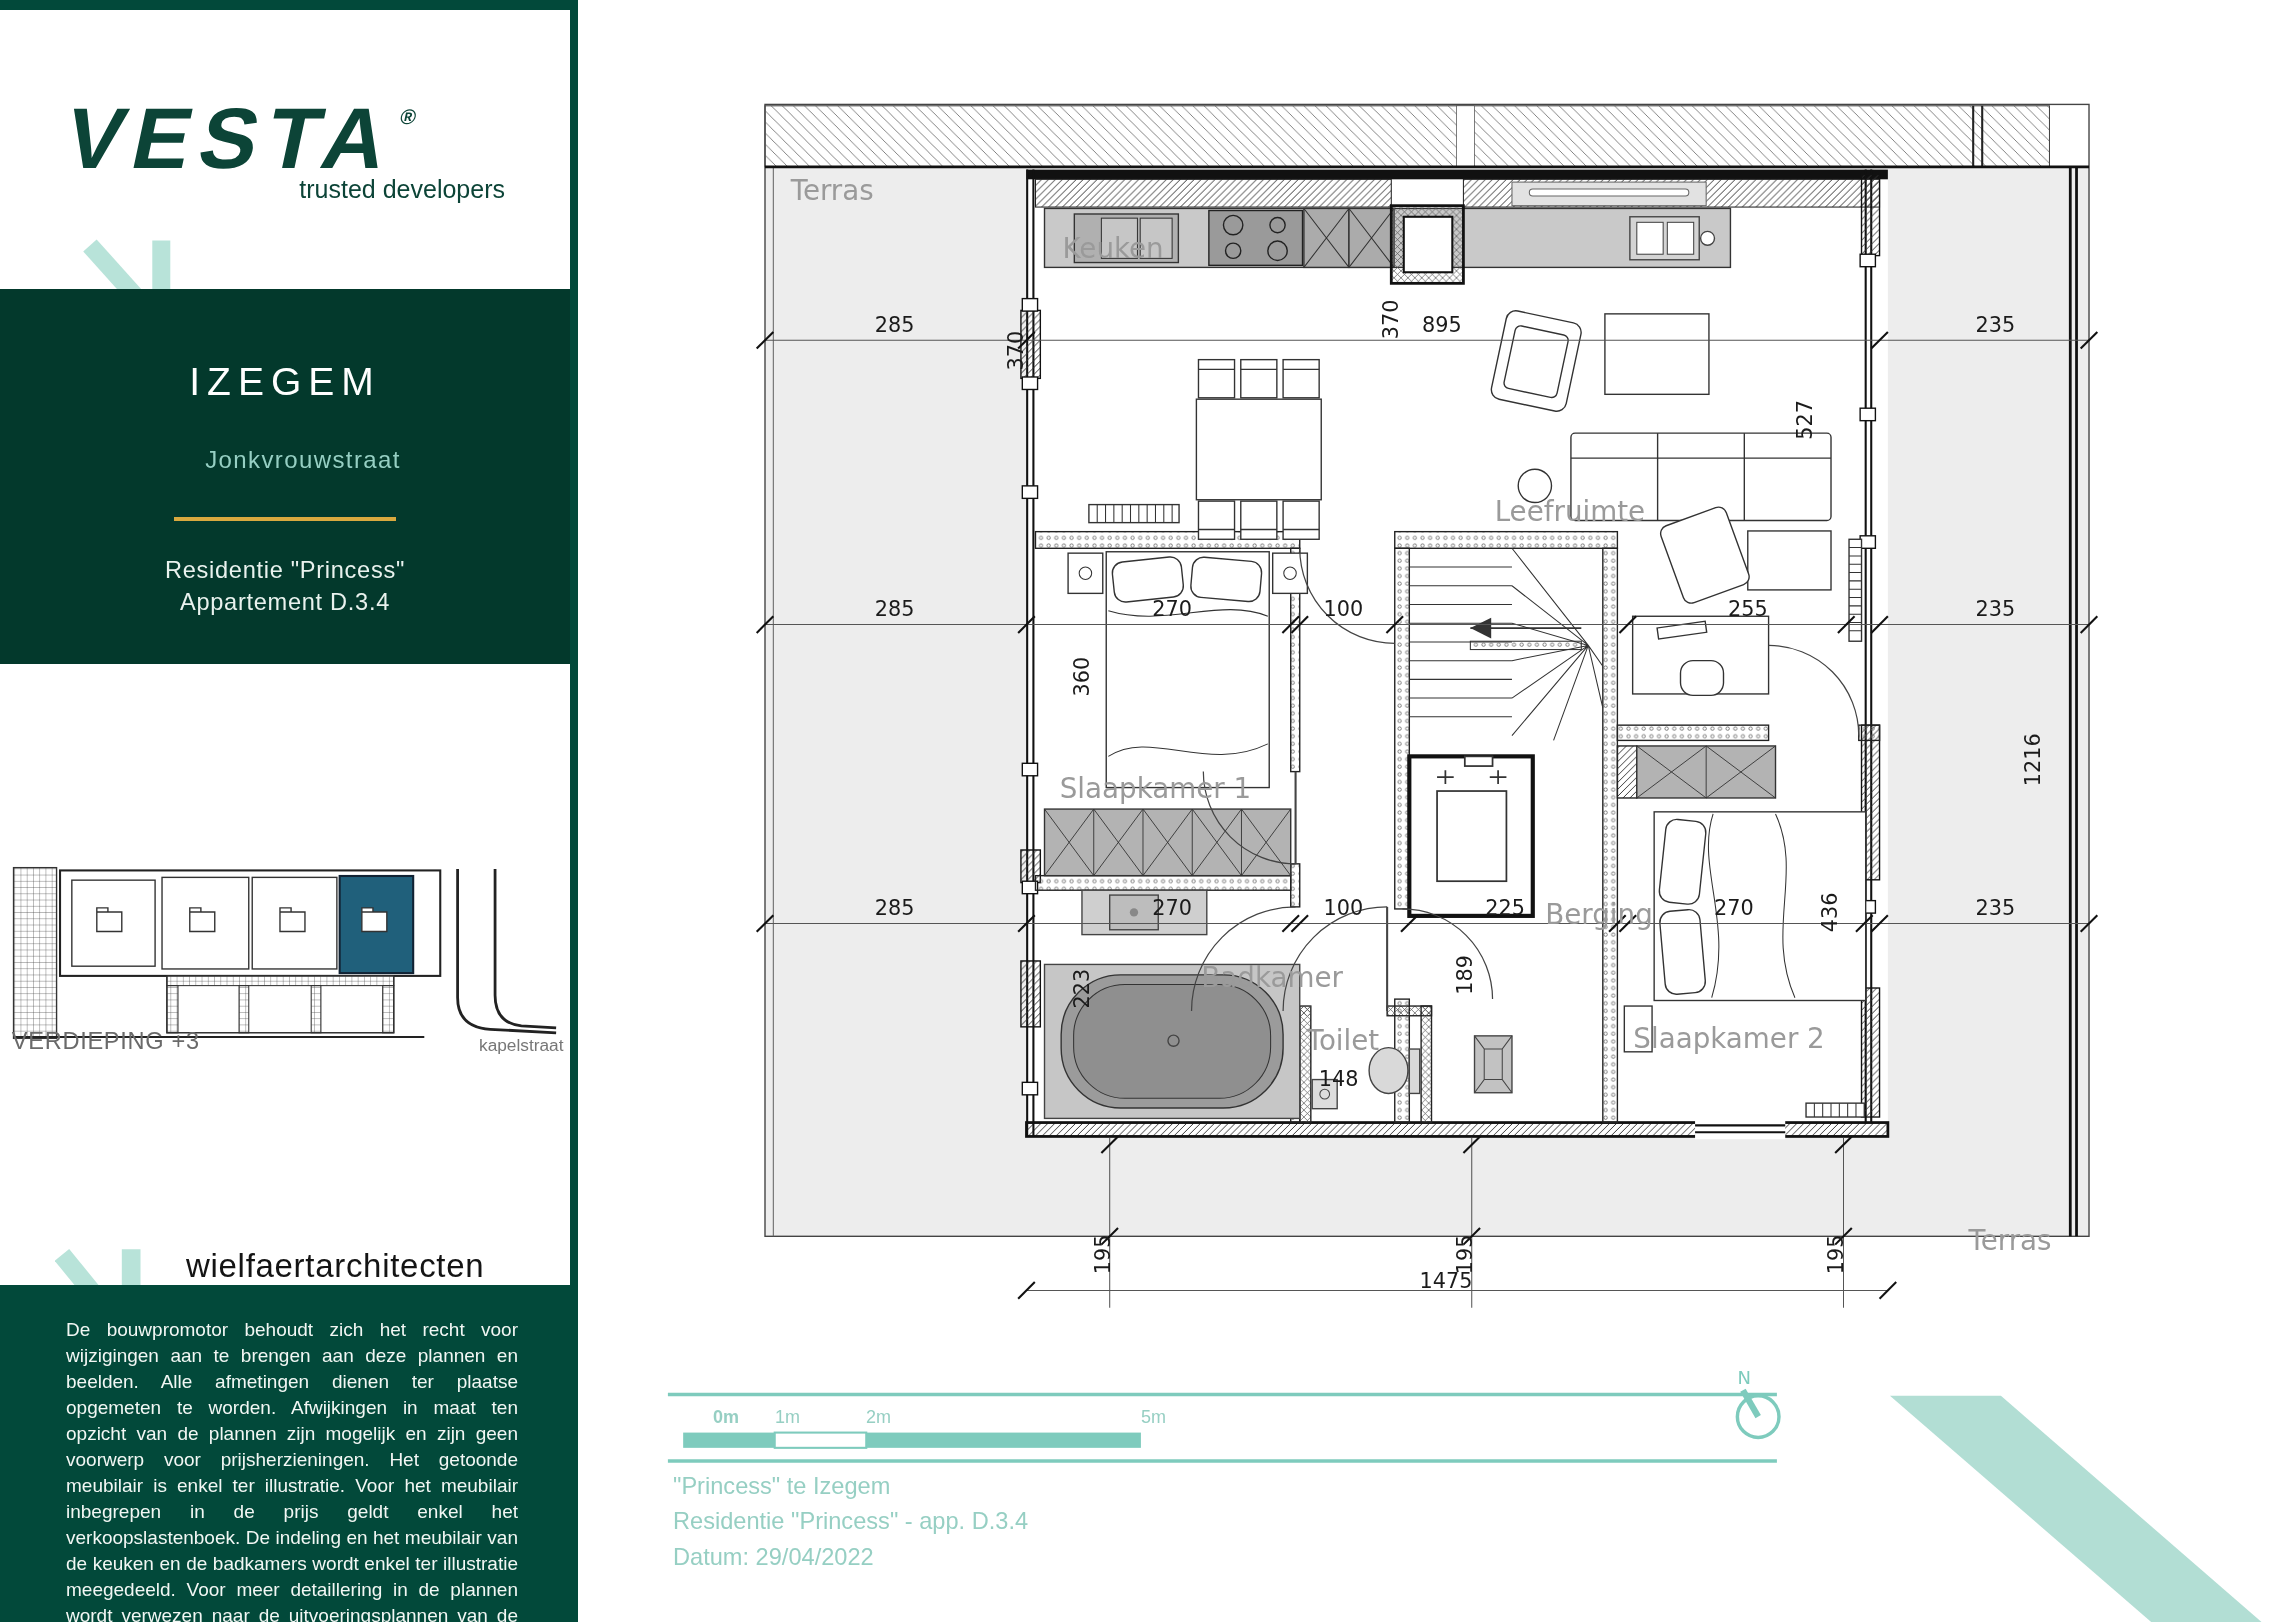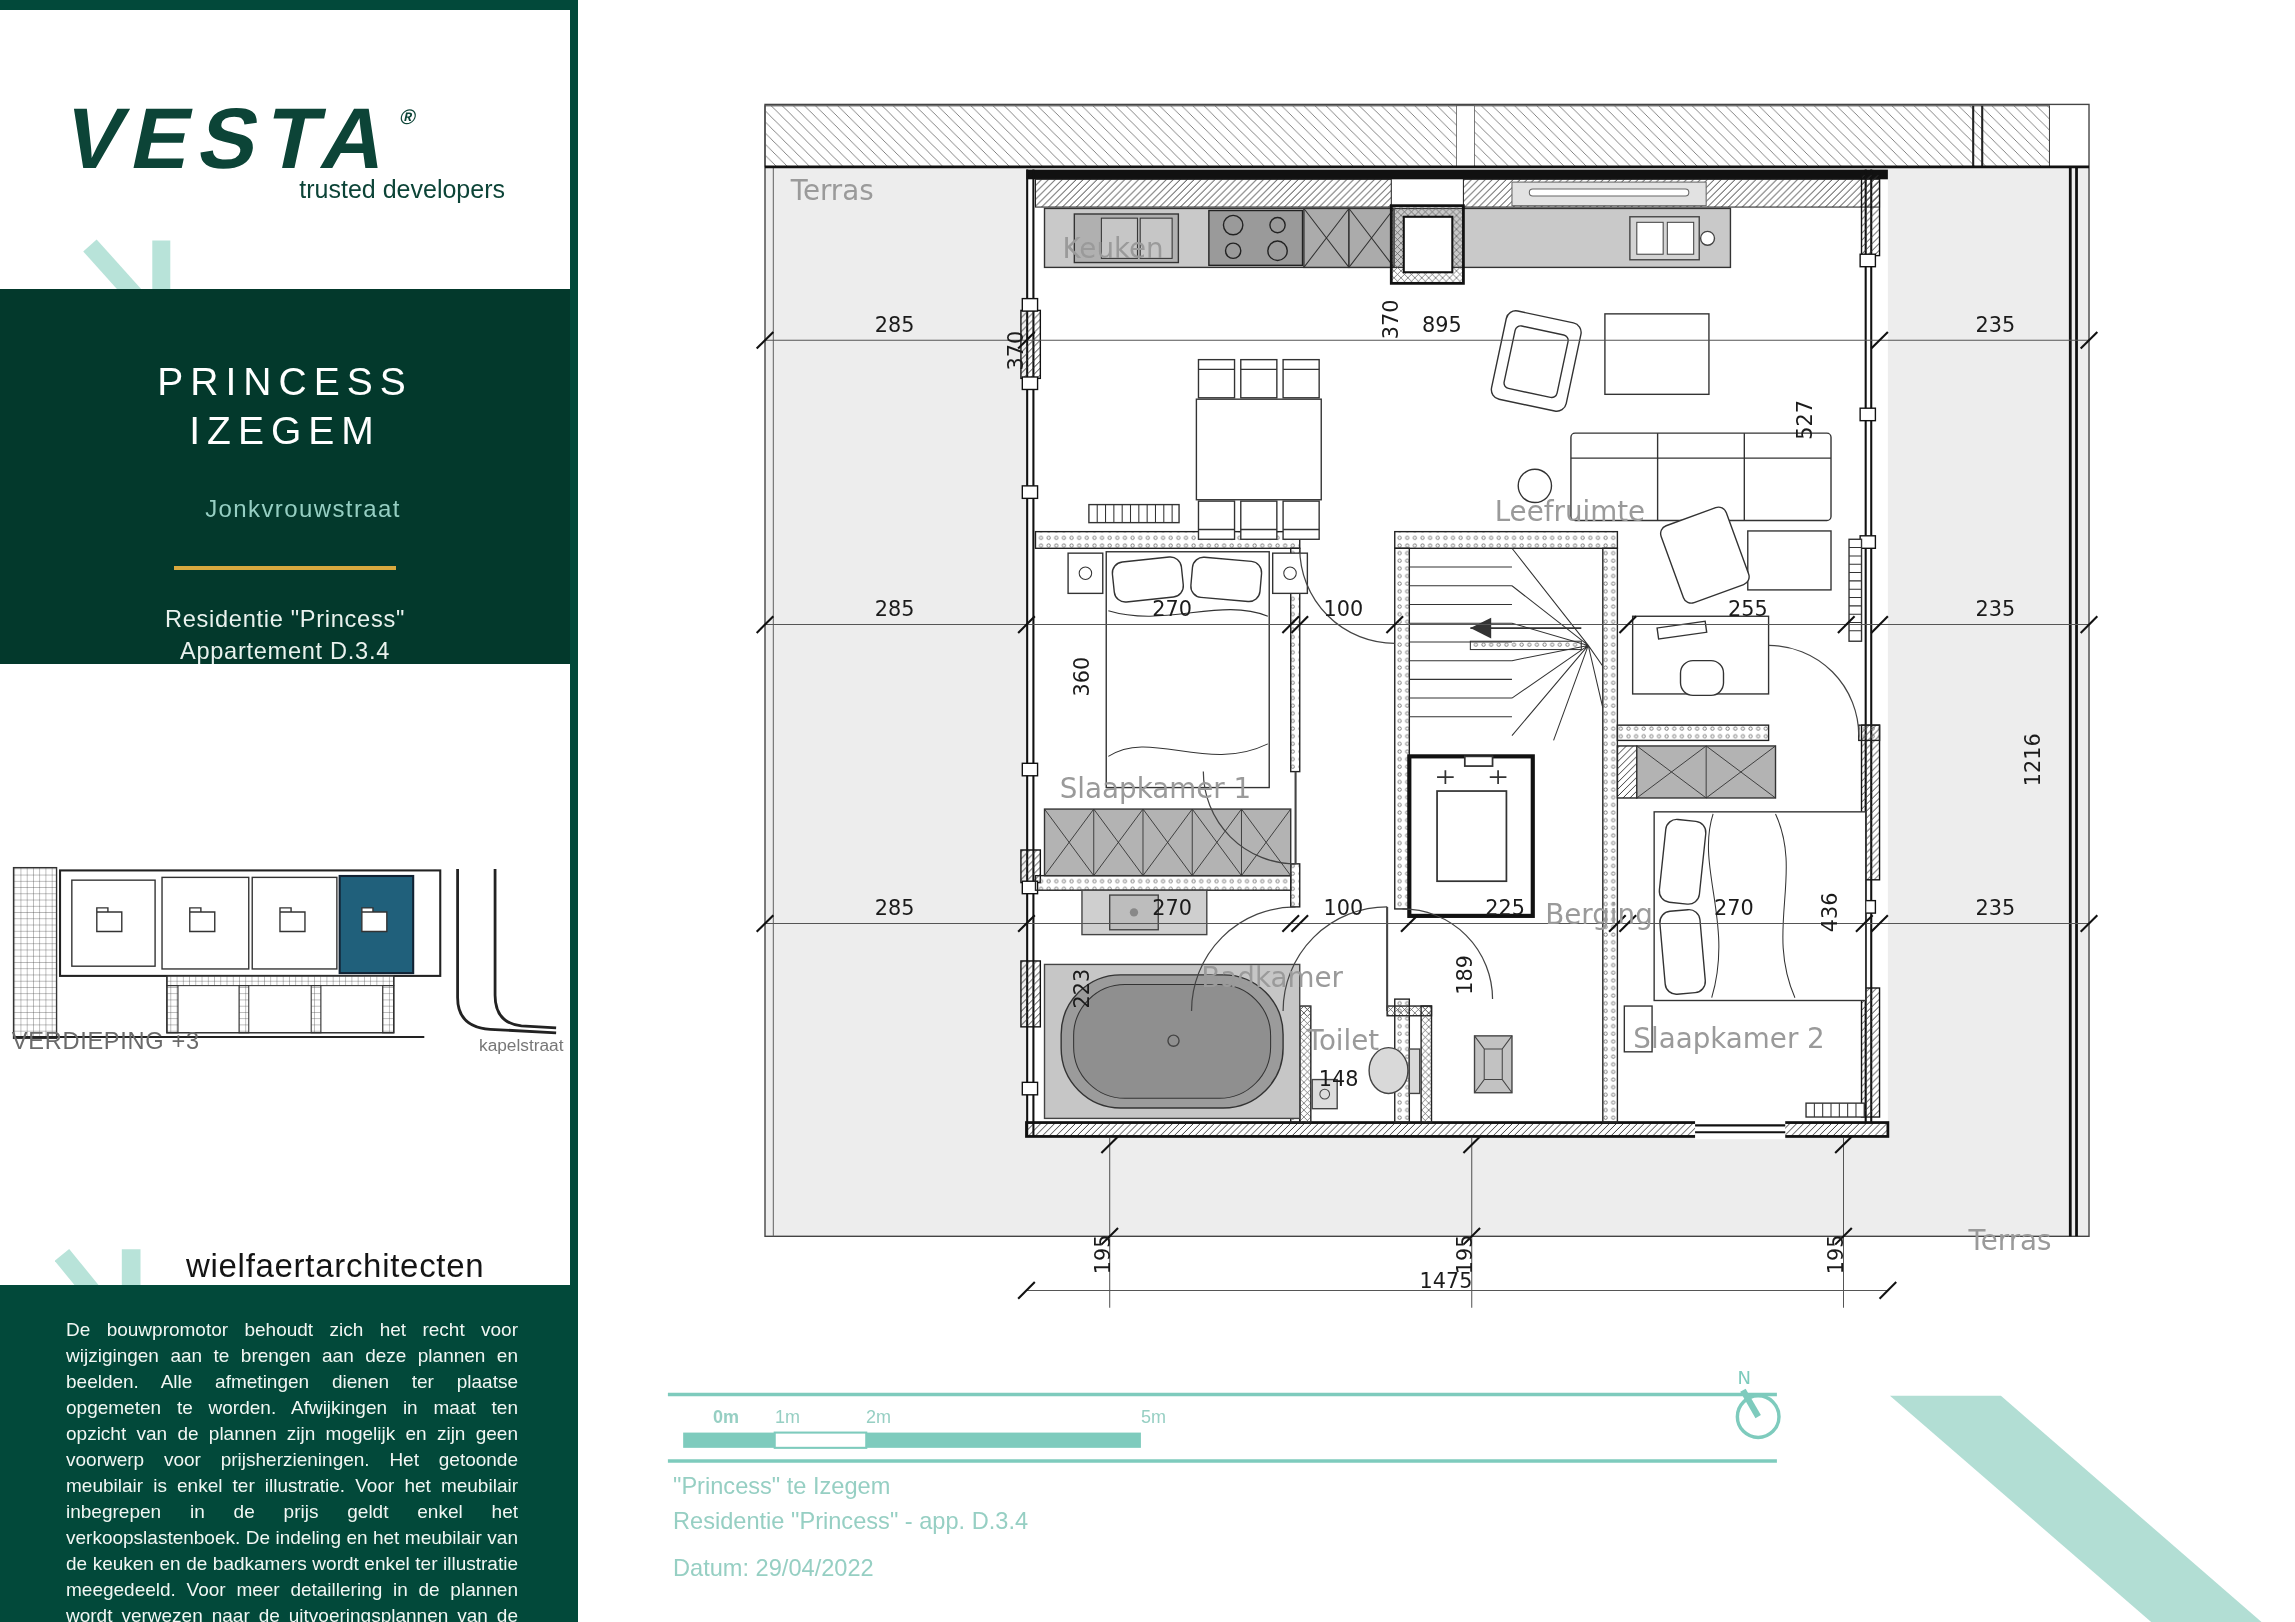--- a/index.html
+++ b/index.html
@@ -407,21 +407,20 @@
     <div id="logo"><span>VESTA</span><sup>®</sup></div>
     <div id="tagline">trusted developers</div>
 
     <svg class="abs" style="left:83px;top:237px" width="97" height="73" viewBox="0 0 140 105">
       <line x1="10" y1="12" x2="80" y2="90" stroke="var(--mint,#b8e3d9)" stroke-width="26"></line>
       <line x1="113" y1="5" x2="113" y2="93" stroke="var(--mint,#b8e3d9)" stroke-width="26"></line>
     </svg>
 
     <div id="panel1">
       <div style="height:68px"></div>
-      <div class="ptitle">PRINCESS</div>
       <div class="ptitle">IZEGEM</div>
       <div class="street">Jonkvrouwstraat</div>
       <div id="goldline"></div>
       <div class="resline">Residentie "Princess"</div>
       <div class="resline">Appartement D.3.4</div>
     </div>
 
     <svg id="keyplan-wrap" viewBox="0 0 810 262">
       <rect x="8" y="8" width="62" height="246" fill="url(#hg)" stroke="#333" stroke-width="2"></rect>
       <rect x="75" y="12" width="548" height="152" fill="#fff" stroke="#222" stroke-width="3"></rect>
@@ -464,19 +463,19 @@
   <div id="scale-labels">
       <span class="scale-label" style="left: 713px; font-weight: bold;">0m</span>
       <span class="scale-label" style="left: 775px;">1m</span>
       <span class="scale-label" style="left: 866px;">2m</span>
       <span class="scale-label" style="left: 1141px;">5m</span>
     </div>
 
   <div id="footer-left" class="footer-teal">
     <div>"Princess" te Izegem</div>
     <div>Residentie "Princess" - app. D.3.4</div>
-    <div style="margin-top:12px">Datum: 29/04/2022</div>
+    <div style="margin-top:1px">Datum: 29/04/2022</div>
   </div>
 
   <div id="footer-right" class="footer-teal">
   </div>
 </div>
 
 
 </body></html>

